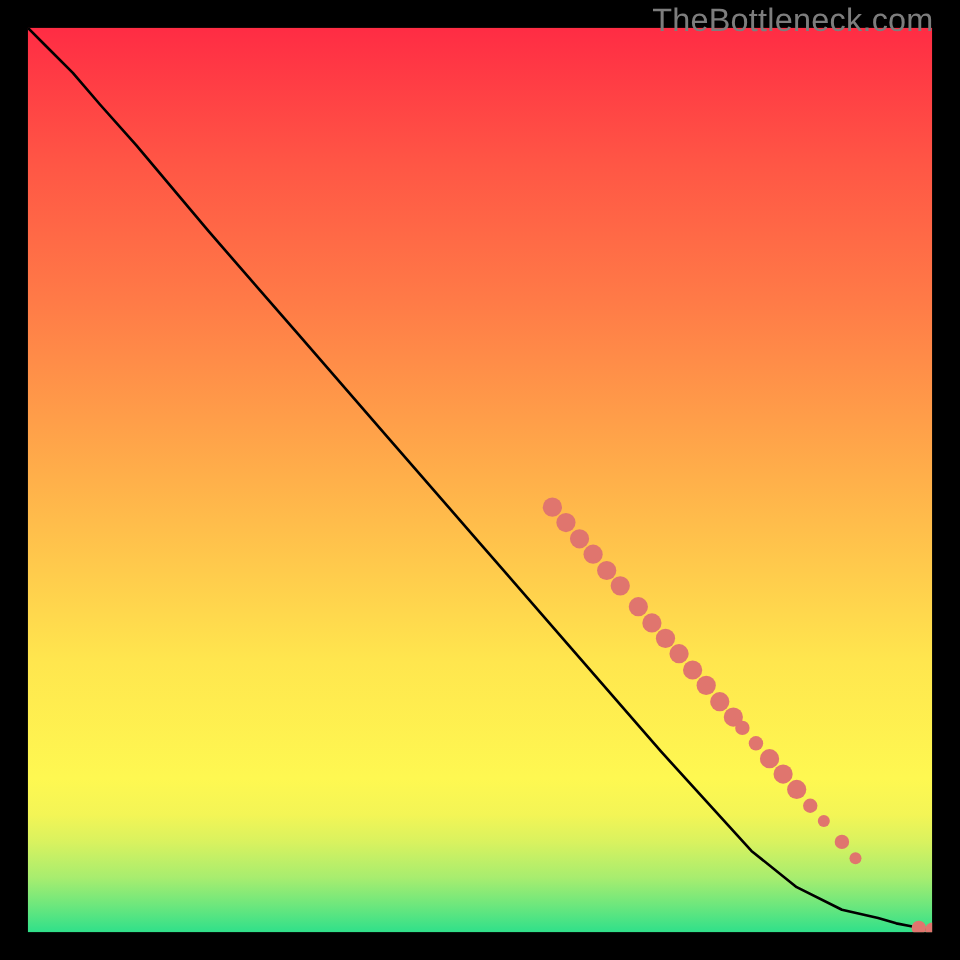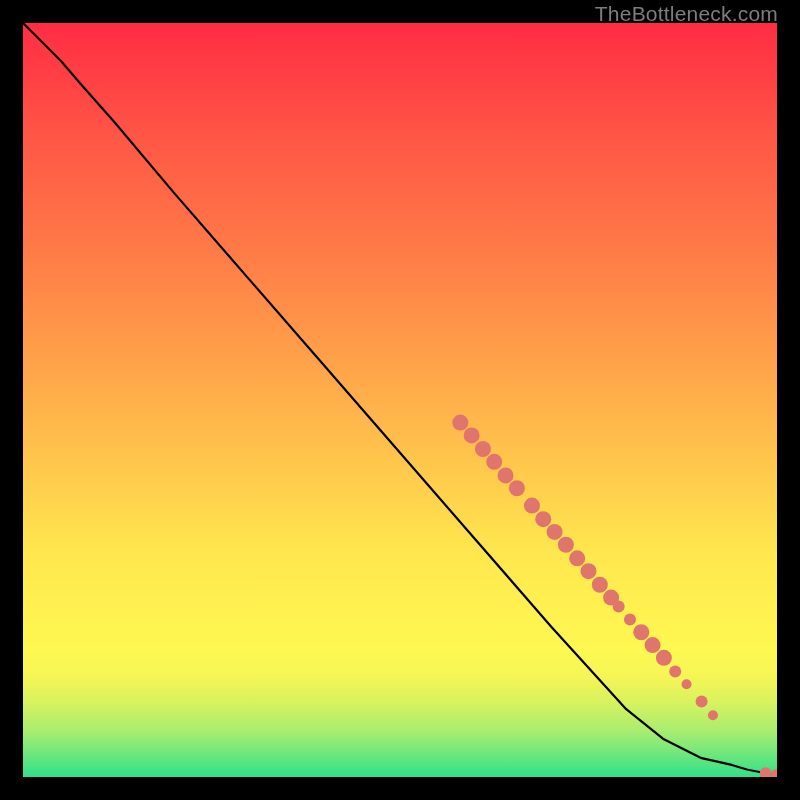--- a/index.html
+++ b/index.html
@@ -25,21 +25,21 @@
     top: 23px;
     width: 754px;
     height: 754px;
     overflow: hidden;
   }
   .watermark {
     position: absolute;
     top: 2px;
     right: 22px;
     color: #7d7d7d;
-    font-size: 21px;
+    font-size: 27px;
     font-weight: 500;
     letter-spacing: 0.2px;
   }
   svg {
     display: block;
   }
 </style>
 </head>
 <body>
 

